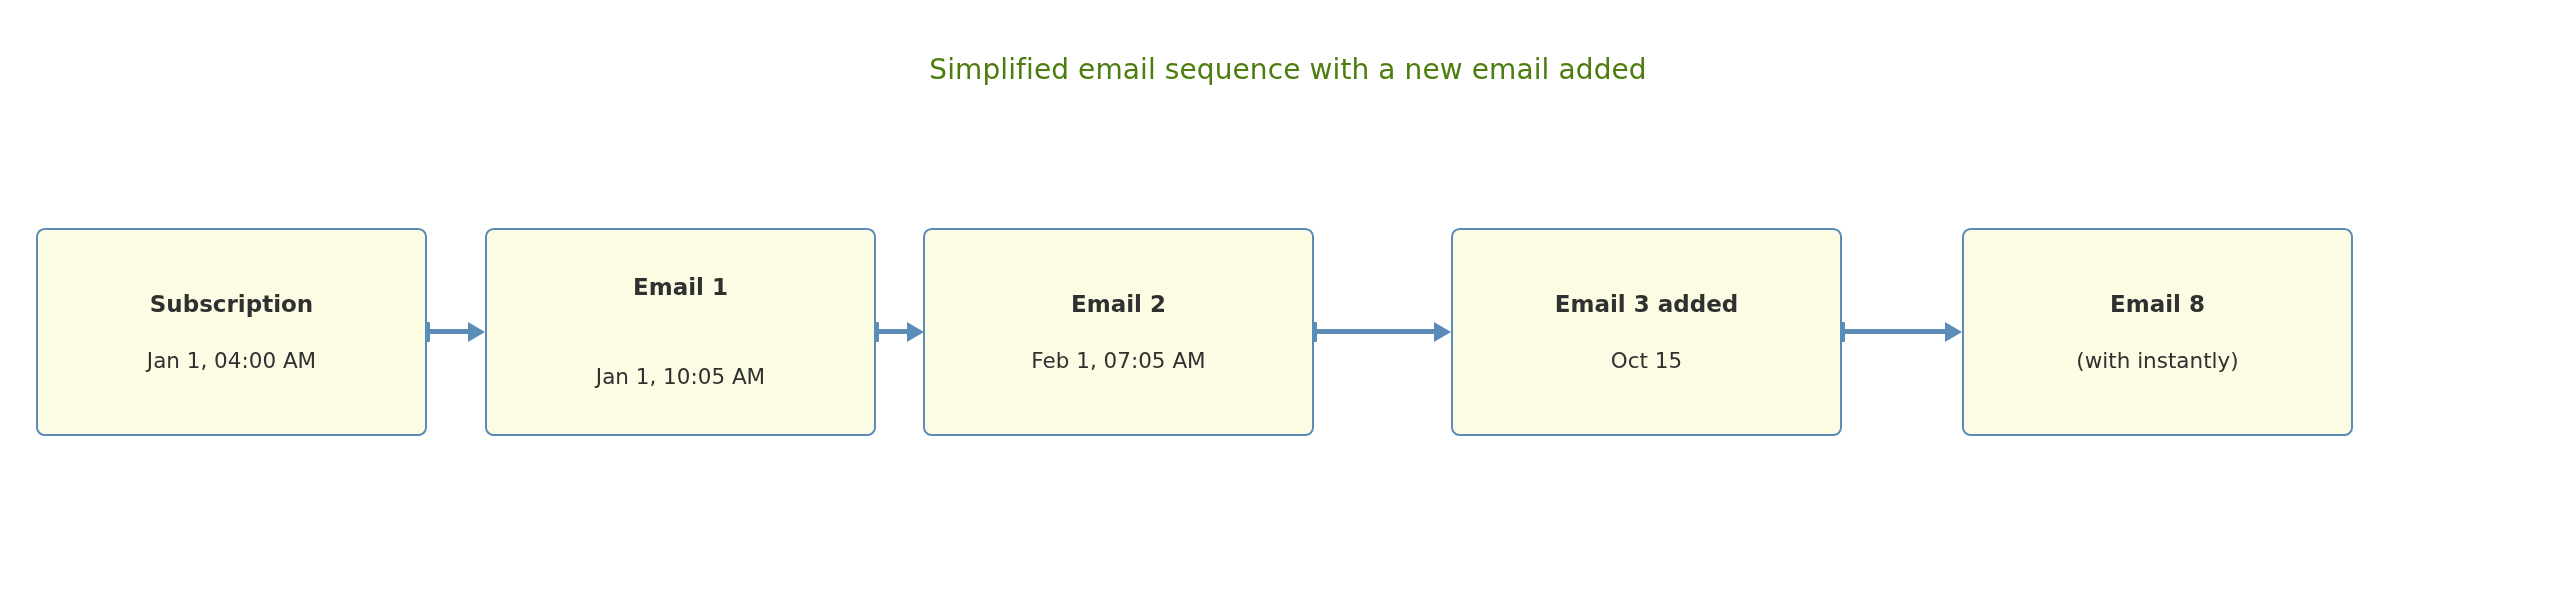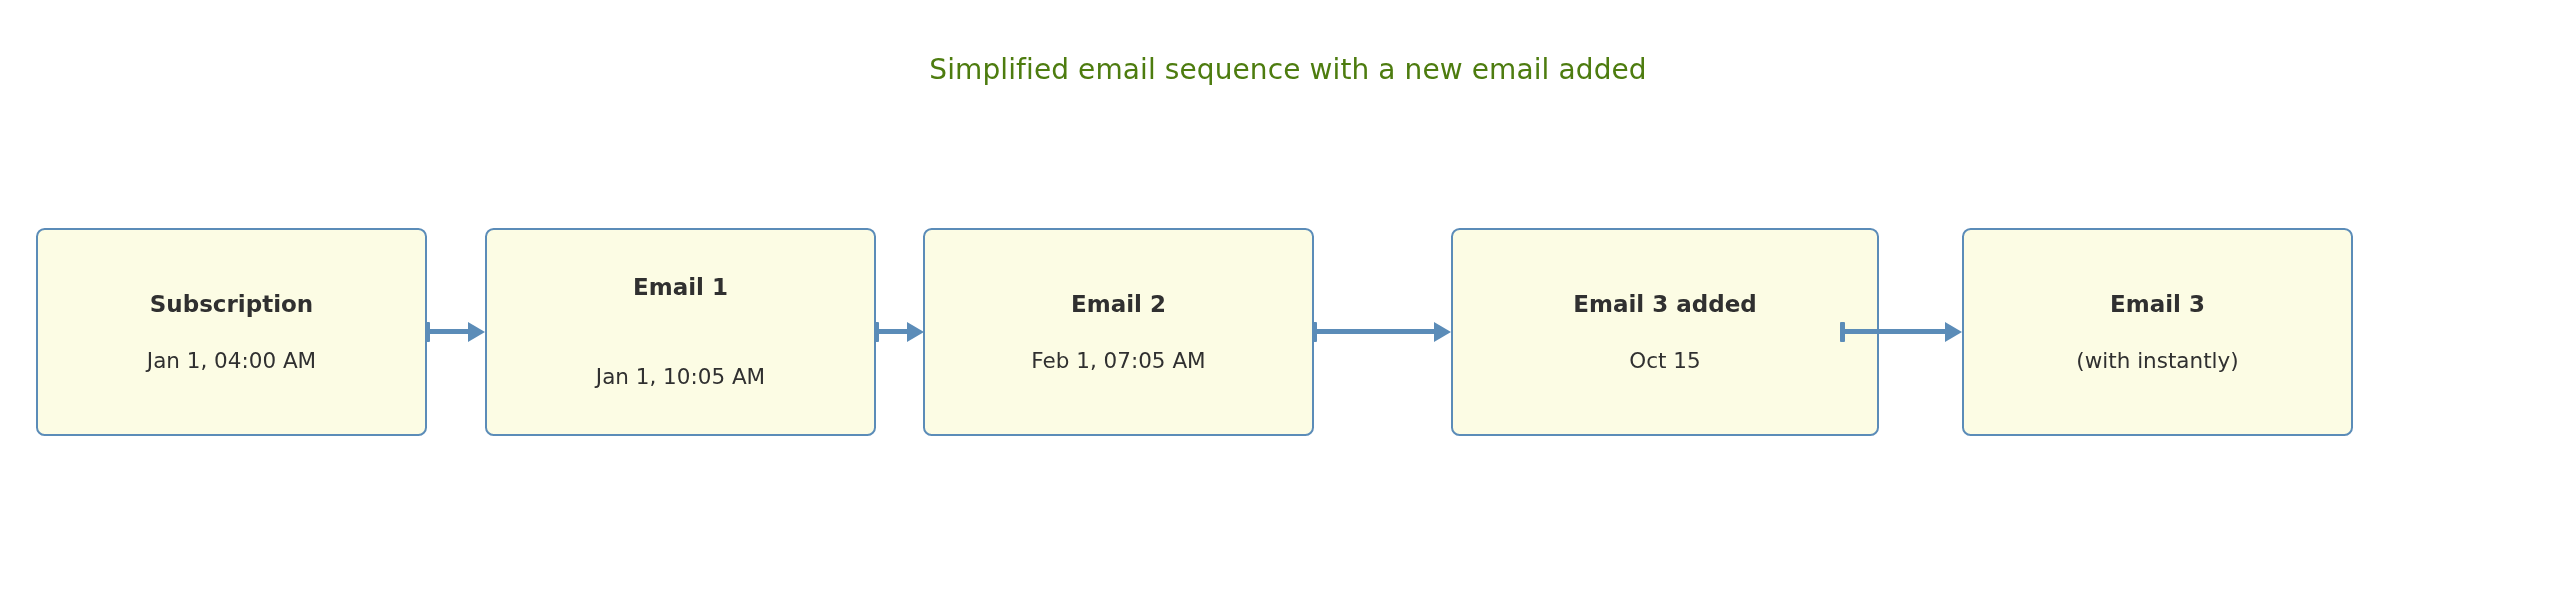--- a/index.html
+++ b/index.html
@@ -124,30 +124,30 @@
     <div class="node-title">Email 2</div>
     <div class="node-sub">Feb 1, 07:05 AM</div>
   </div>
 
   <div class="edge" style="left:1314px; width:137px;">
     <div class="edge-tail"></div>
     <div class="edge-line" style="width:124px;"></div>
     <div class="edge-head" style="left:120px;"></div>
   </div>
 
-  <div class="node" style="left:1451px; width:428px;">
+  <div class="node" style="left:1451px; width:391px;">
     <div class="node-title">Email 3 added</div>
     <div class="node-sub">Oct 15</div>
   </div>
 
   <div class="edge" style="left:1842px; width:120px;">
     <div class="edge-tail"></div>
     <div class="edge-line" style="width:106px;"></div>
     <div class="edge-head" style="left:103px;"></div>
   </div>
 
   <div class="node" style="left:1962px; width:391px;">
-    <div class="node-title">Email 3</div>
+    <div class="node-title">Email 8</div>
     <div class="node-sub">(with instantly)</div>
   </div>
 
 </div>
 
 
 </body></html>

